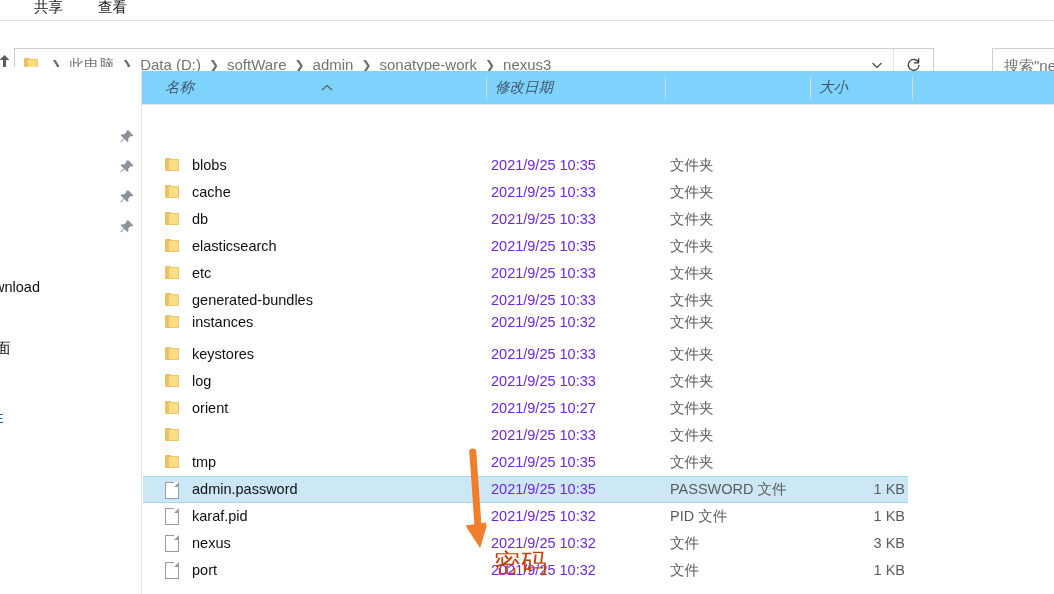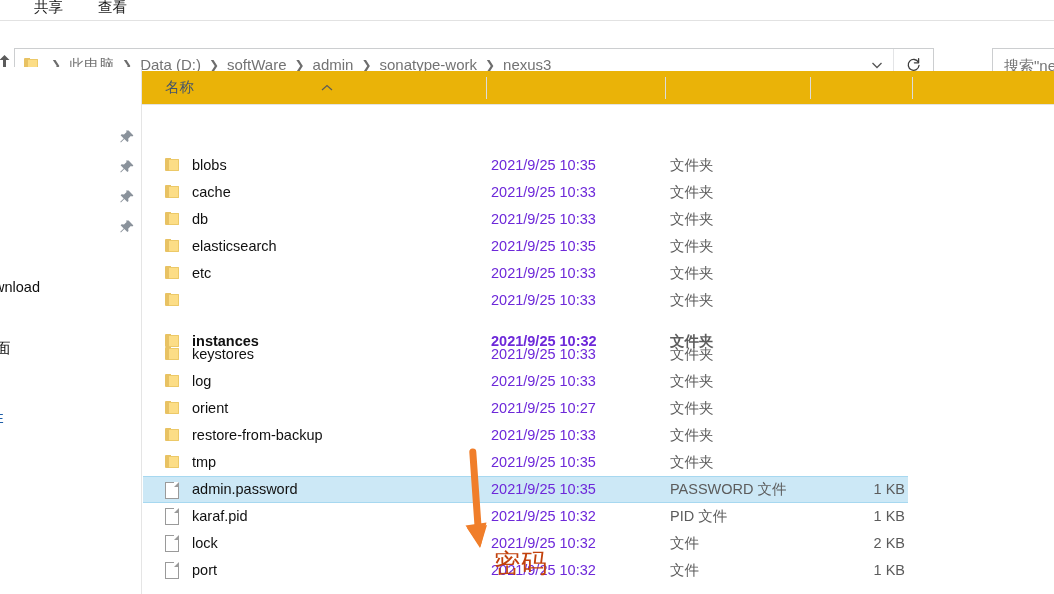--- a/index.html
+++ b/index.html
@@ -165,21 +165,22 @@
     color: #0d0d0d;
     white-space: nowrap;
     line-height: 18px;
   }
 
   
   .colheader {
     position: absolute;
     left: 142px; top: 71px;
     width: 912px; height: 33px;
-    background: #eab308;
+    background: #7dd3fc;
+    font-style: italic;
   }
   .colheader-bottom {
     position: absolute;
     left: 142px; top: 104px;
     width: 912px; height: 1px;
     background: #e3e3e3;
   }
   .col-cell {
     position: absolute;
     top: 0;
@@ -422,24 +423,30 @@
   <div class="col-cell" style="left:14px; width:330px;">
     <span class="label">名称</span>
   </div>
   <div class="sort-caret" style="left:178px;">
     <svg width="14" height="8" viewBox="0 0 14 8">
         <path d="M2 6 L7 1.5 L12 6" stroke="#5a5a5a" stroke-width="1.1" fill="none"></path>
       </svg>
   </div>
   <div class="col-sep" style="left:344px;"></div>
 
+  <div class="col-cell" style="left:344px; width:179px;">
+    <span class="label">修改日期</span>
+  </div>
   <div class="col-sep" style="left:523px;"></div>
 
   <div class="col-sep" style="left:668px;"></div>
 
+  <div class="col-cell" style="left:668px; width:102px;">
+    <span class="label">大小</span>
+  </div>
   <div class="col-sep" style="left:770px;"></div>
 </div>
 <div class="colheader-bottom"></div>
 
 <div class="filelist" id="filelist">
     <div class="row" style="top: 5px;">
       <div class="cell-icon">
         <div class="folder">
           <div class="tab"></div>
           <div class="body"></div>
@@ -498,25 +505,26 @@
       <div class="cell-type">文件夹</div>
       <div class="cell-size"></div>
     </div>
     <div class="row" style="top: 140px;">
       <div class="cell-icon">
         <div class="folder">
           <div class="tab"></div>
           <div class="body"></div>
         </div>
       </div>
+      <div class="cell-name">generated-bundles</div>
       <div class="cell-date">2021/9/25 10:33</div>
       <div class="cell-type">文件夹</div>
       <div class="cell-size"></div>
     </div>
-    <div class="row" style="top: 181px; font-weight: bold;">
+    <div class="row" style="top: 162px;">
       <div class="cell-icon">
         <div class="folder">
           <div class="tab"></div>
           <div class="body"></div>
         </div>
       </div>
       <div class="cell-name">instances</div>
       <div class="cell-date">2021/9/25 10:32</div>
       <div class="cell-type">文件夹</div>
       <div class="cell-size"></div>
@@ -557,21 +565,20 @@
       <div class="cell-type">文件夹</div>
       <div class="cell-size"></div>
     </div>
     <div class="row" style="top: 275px;">
       <div class="cell-icon">
         <div class="folder">
           <div class="tab"></div>
           <div class="body"></div>
         </div>
       </div>
-      <div class="cell-name">restore-from-backup</div>
       <div class="cell-date">2021/9/25 10:33</div>
       <div class="cell-type">文件夹</div>
       <div class="cell-size"></div>
     </div>
     <div class="row" style="top: 302px;">
       <div class="cell-icon">
         <div class="folder">
           <div class="tab"></div>
           <div class="body"></div>
         </div>
@@ -596,24 +603,24 @@
       </div>
       <div class="cell-name">karaf.pid</div>
       <div class="cell-date">2021/9/25 10:32</div>
       <div class="cell-type">PID 文件</div>
       <div class="cell-size">1 KB</div>
     </div>
     <div class="row" style="top: 383px;">
       <div class="cell-icon">
         <div class="filedoc"></div>
       </div>
-      <div class="cell-name">lock</div>
+      <div class="cell-name">nexus</div>
       <div class="cell-date">2021/9/25 10:32</div>
       <div class="cell-type">文件</div>
-      <div class="cell-size">2 KB</div>
+      <div class="cell-size">3 KB</div>
     </div>
     <div class="row" style="top: 410px;">
       <div class="cell-icon">
         <div class="filedoc"></div>
       </div>
       <div class="cell-name">port</div>
       <div class="cell-date">2021/9/25 10:32</div>
       <div class="cell-type">文件</div>
       <div class="cell-size">1 KB</div>
     </div>

